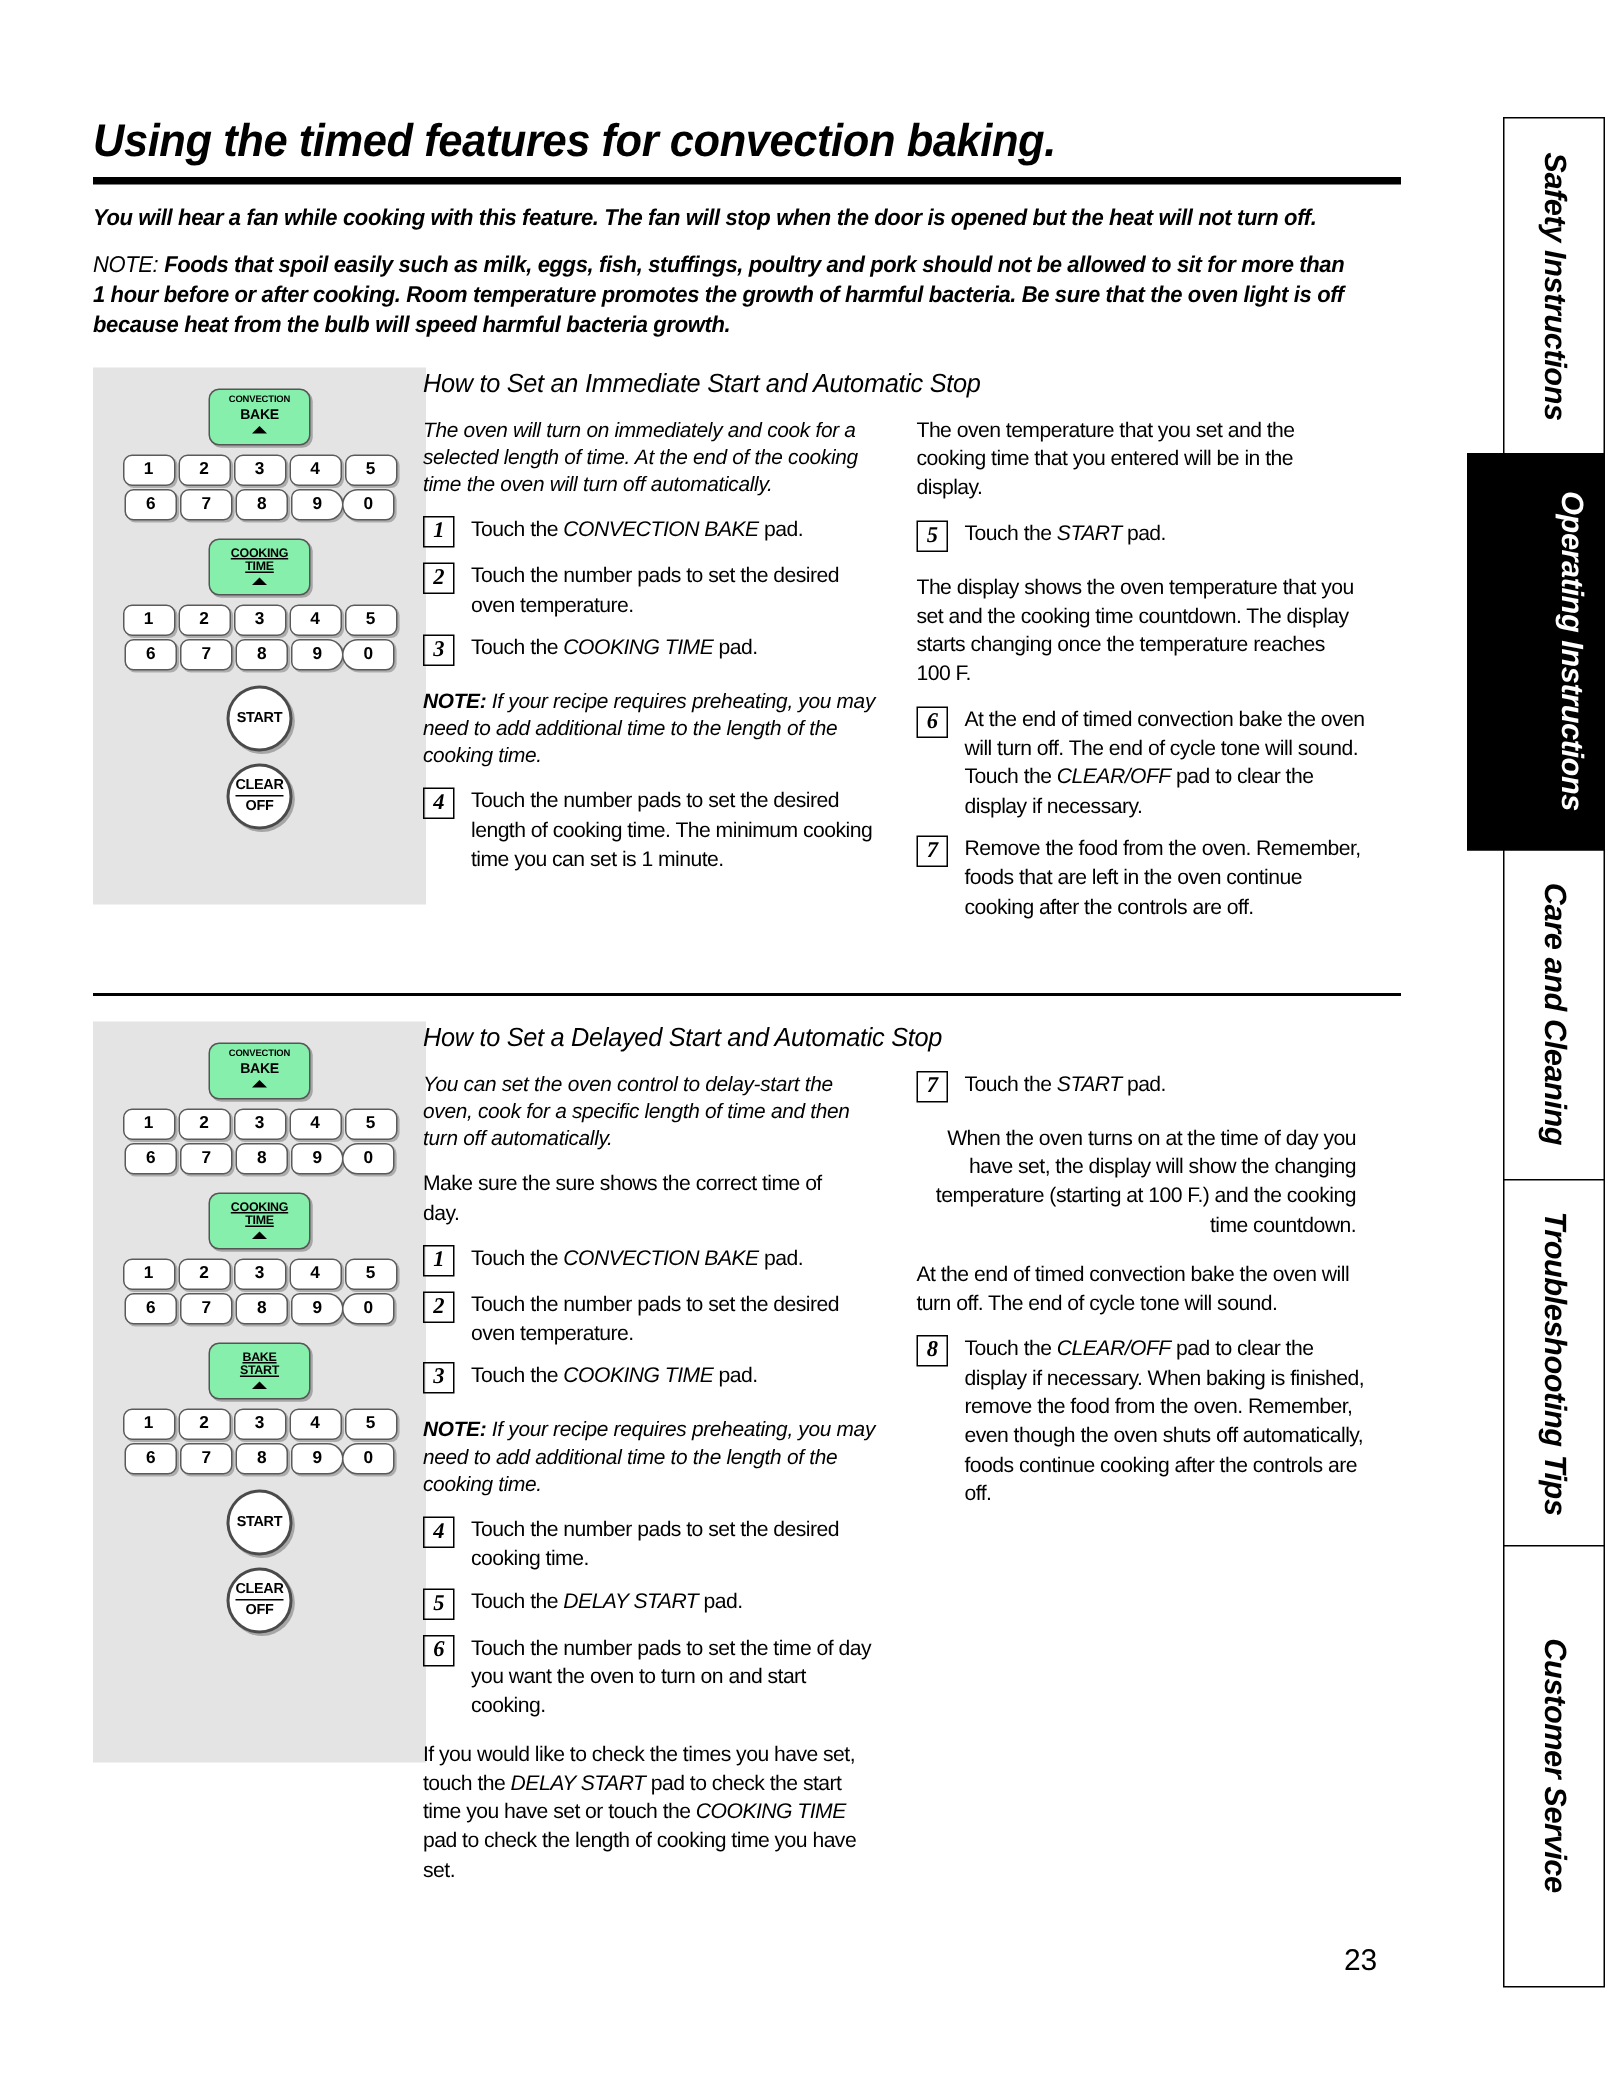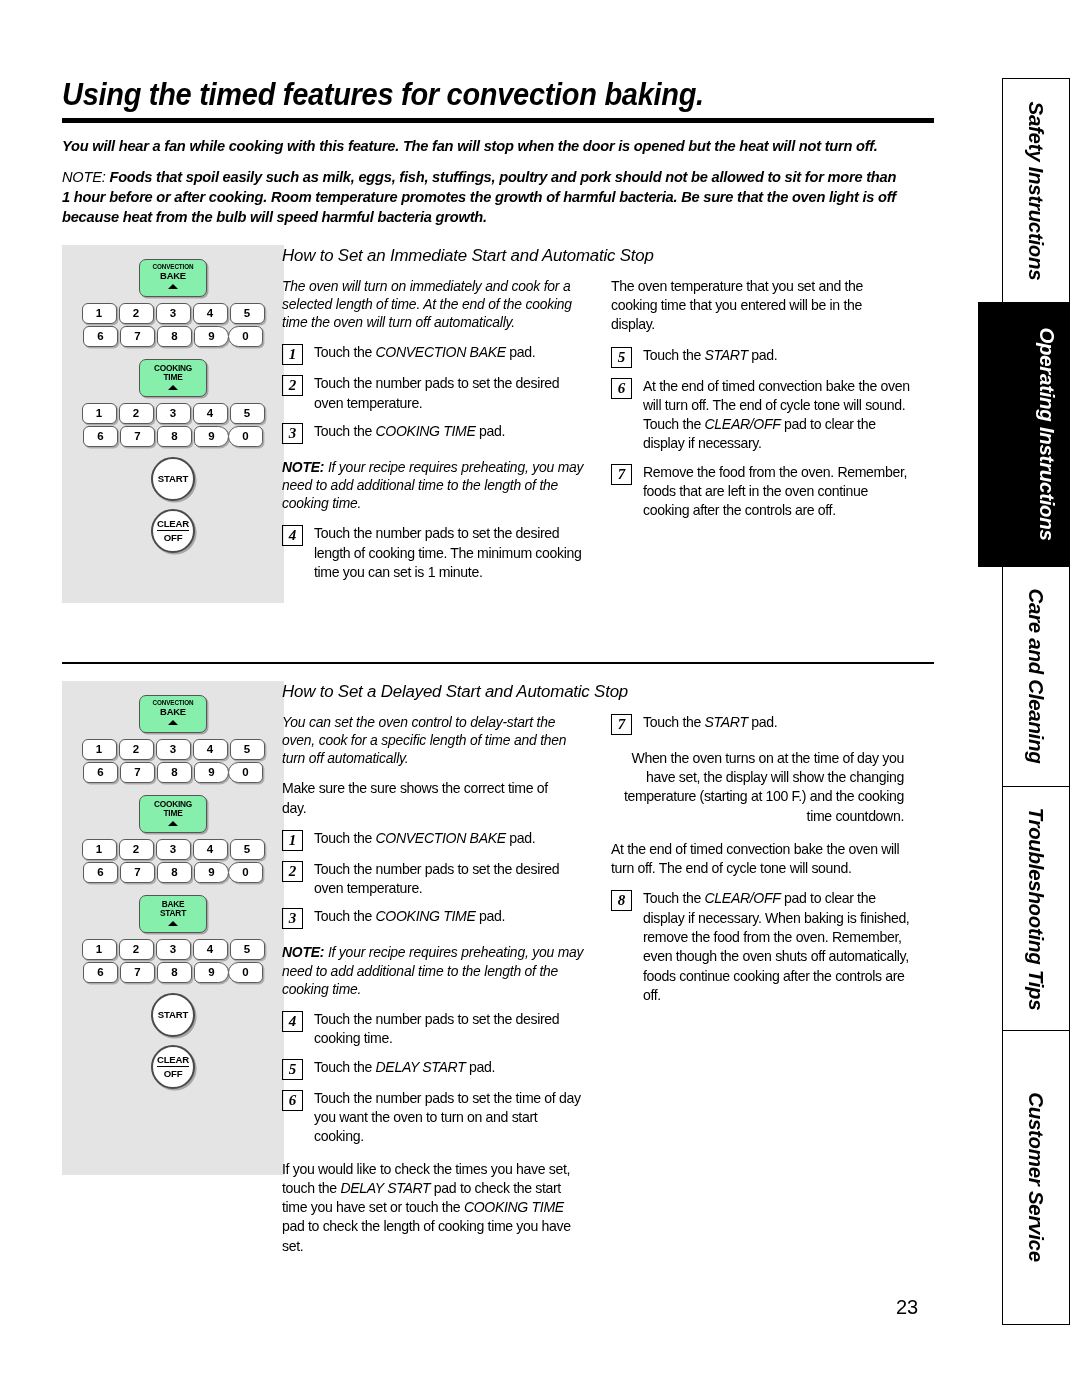--- a/index.html
+++ b/index.html
@@ -119,20 +119,21 @@
   }
   .pad-wide .l2 {
     font-size: 9.4px;
     font-weight: bold;
     letter-spacing: -0.2px;
     line-height: 1.1;
     text-align: center;
   }
   .pad-wide .l2.small {
     font-size: 8.3px;
+    text-decoration: underline;
   }
   .pad-wide .tri {
     width: 0; height: 0;
     border-left: 5px solid transparent;
     border-right: 5px solid transparent;
     border-bottom: 5px solid #000;
     margin-top: 3px;
   }
 
   .keyrow {
@@ -412,20 +413,21 @@
             </div>
 
             <div class="col">
               <p class="body">The oven temperature that you set and the cooking time that you entered will be in the display.</p>
 
               <div class="step">
                 <div class="stepnum">5</div>
                 <div class="steptext">Touch the <span class="ip">START</span> pad.</div>
               </div>
 
+              <p class="body" style="margin-top:14px;">The display shows the oven temperature that you set and the cooking time countdown. The display starts changing once the temperature reaches 100  F.</p>
 
               <div class="step">
                 <div class="stepnum">6</div>
                 <div class="steptext">At the end of timed convection bake the oven will turn off. The end of cycle tone will sound. Touch the <span class="ip">CLEAR/OFF</span> pad to clear the display if necessary.</div>
               </div>
               <div class="step">
                 <div class="stepnum">7</div>
                 <div class="steptext">Remove the food from the oven. Remember, foods that are left in the oven continue cooking after the controls are off.</div>
               </div>
             </div>

